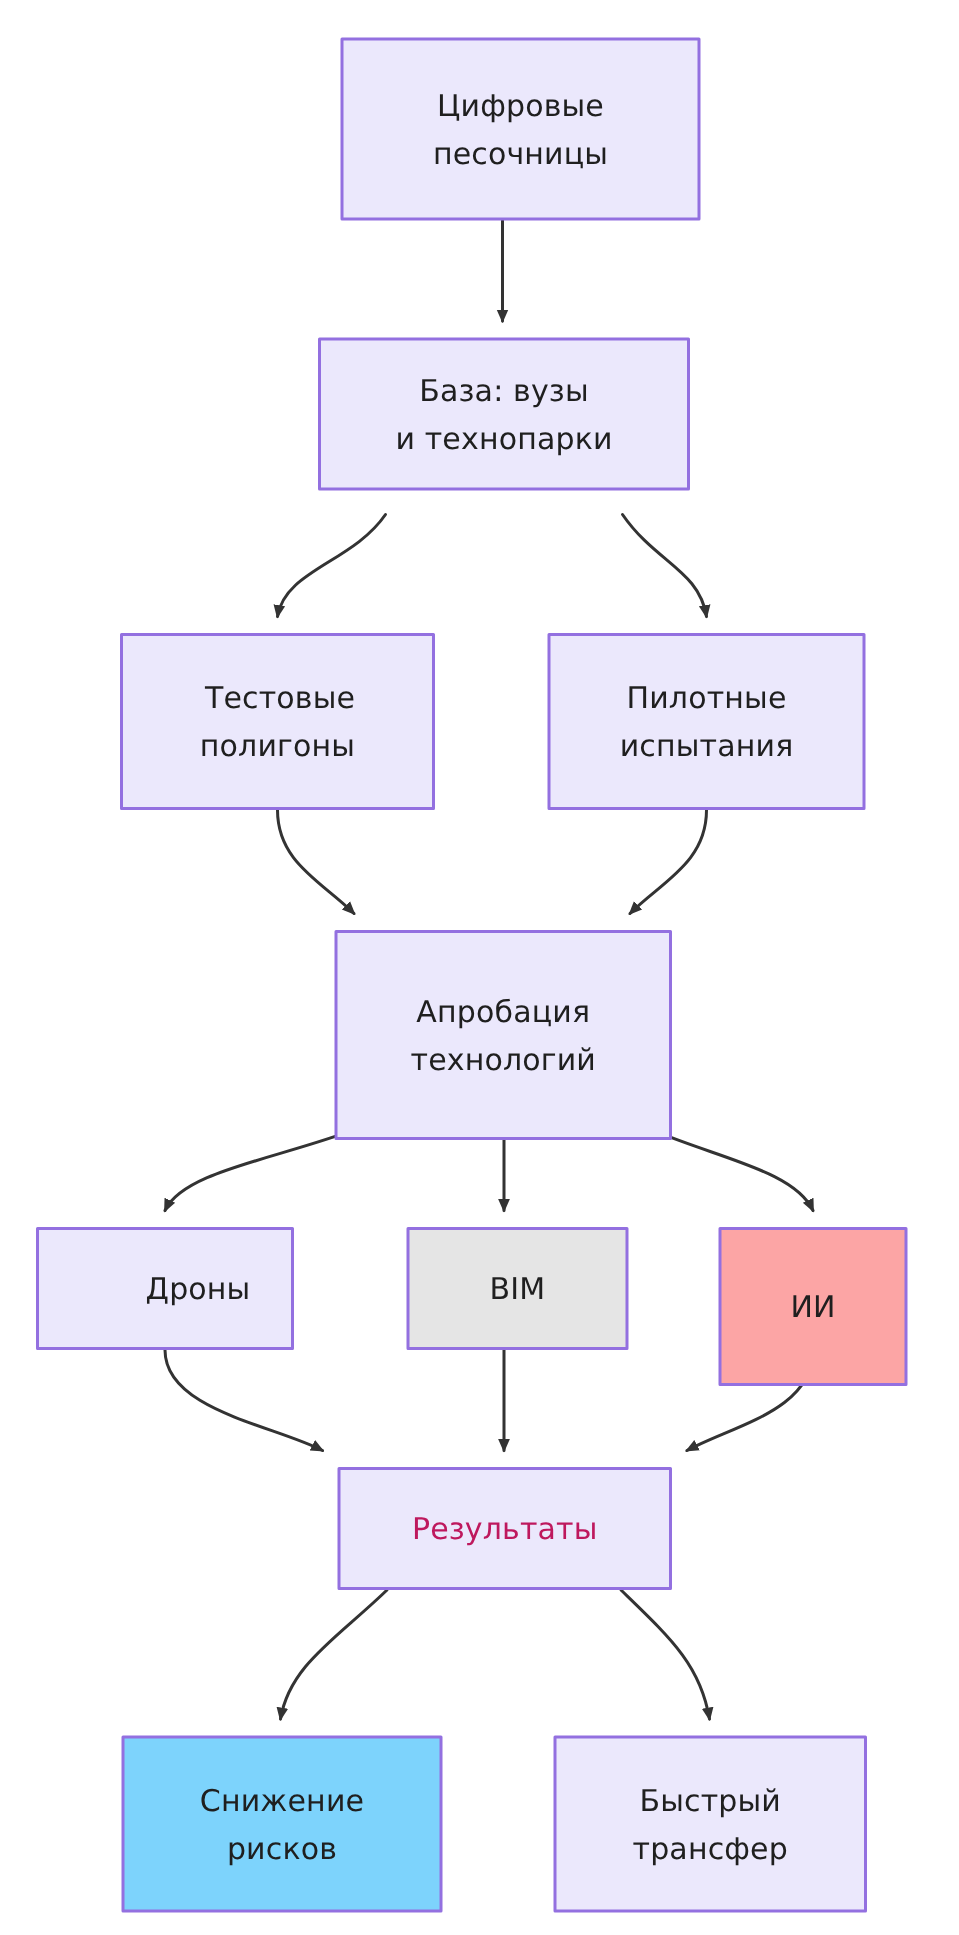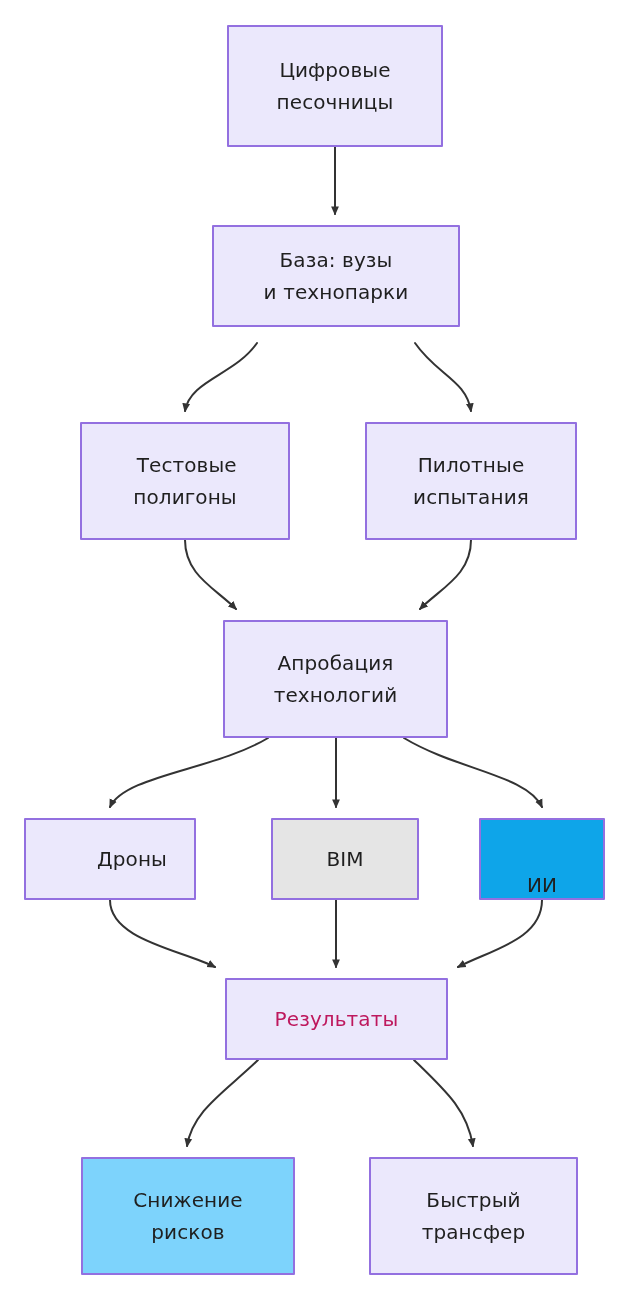--- a/index.html
+++ b/index.html
@@ -74,47 +74,47 @@
         <path d="M 404,738 C 457,770 527,775 542,807" marker-end="url(#arrowhead)"></path>
         <path d="M 110,900 C 110,940 182,950 215,967" marker-end="url(#arrowhead)"></path>
         <path d="M 336,900 L 336,967" marker-end="url(#arrowhead)"></path>
         <path d="M 542,900 C 542,940 490,950 458,967" marker-end="url(#arrowhead)"></path>
         <path d="M 258,1060 C 225,1092 193,1110 187,1146" marker-end="url(#arrowhead)"></path>
         <path d="M 414,1060 C 447,1092 467,1110 473,1146" marker-end="url(#arrowhead)"></path>
       </g>
   </svg>
 
   <div id="nodes-group">
-      <div class="node" style="left: 227px; top: 25px; width: 216px; height: 122px; background: rgb(235, 232, 252); border-color: rgb(147, 112, 224);">
+      <div class="node" style="left: 227px; top: 25px; width: 240px; height: 122px; background: rgb(235, 232, 252); border-color: rgb(147, 112, 224);">
         <span class="node-label" style="color: rgb(31, 31, 31);">Цифровые
 песочницы</span>
       </div>
       <div class="node" style="left: 212px; top: 225px; width: 248px; height: 102px; background: rgb(235, 232, 252); border-color: rgb(147, 112, 224);">
         <span class="node-label" style="color: rgb(31, 31, 31);">База: вузы
 и технопарки</span>
       </div>
       <div class="node" style="left: 80px; top: 422px; width: 210px; height: 118px; background: rgb(235, 232, 252); border-color: rgb(147, 112, 224);">
         <span class="node-label" style="color: rgb(31, 31, 31); text-align: right;">Тестовые
 полигоны</span>
       </div>
       <div class="node" style="left: 365px; top: 422px; width: 212px; height: 118px; background: rgb(235, 232, 252); border-color: rgb(147, 112, 224);">
         <span class="node-label" style="color: rgb(31, 31, 31);">Пилотные
 испытания</span>
       </div>
-      <div class="node" style="left: 223px; top: 620px; width: 225px; height: 118px; background: rgb(235, 232, 252); border-color: rgb(147, 112, 224);">
+      <div class="node" style="left: 223px; top: 620px; width: 225px; height: 140px; background: rgb(235, 232, 252); border-color: rgb(147, 112, 224);">
         <span class="node-label" style="color: rgb(31, 31, 31);">Апробация
 технологий</span>
       </div>
       <div class="node" style="left: 24px; top: 818px; width: 172px; height: 82px; background: rgb(235, 232, 252); border-color: rgb(147, 112, 224); padding-left: 44px;">
         <span class="node-label single" style="color: rgb(31, 31, 31);">Дроны</span>
       </div>
       <div class="node" style="left: 271px; top: 818px; width: 148px; height: 82px; background: #e5e5e5; border-color: rgb(147, 112, 224);">
         <span class="node-label single" style="color: rgb(31, 31, 31);">BIM</span>
       </div>
-      <div class="node" style="left: 479px; top: 818px; width: 126px; height: 82px; background: #0ea5e9; border-color: rgb(147, 112, 224); align-items: flex-end;">
+      <div class="node" style="left: 479px; top: 818px; width: 126px; height: 106px; background: #fca5a5; border-color: rgb(147, 112, 224);">
         <span class="node-label single" style="color: rgb(31, 31, 31);">ИИ</span>
       </div>
       <div class="node" style="left: 225px; top: 978px; width: 223px; height: 82px; background: rgb(235, 232, 252); border-color: rgb(147, 112, 224);">
         <span class="node-label single" style="color: #be185d;">Результаты</span>
       </div>
       <div class="node" style="left: 81px; top: 1157px; width: 214px; height: 118px; background: #7dd3fc; border-color: rgb(147, 112, 224);">
         <span class="node-label" style="color: rgb(31, 31, 31);">Снижение
 рисков</span>
       </div>
       <div class="node" style="left: 369px; top: 1157px; width: 209px; height: 118px; background: rgb(235, 232, 252); border-color: rgb(147, 112, 224);">

